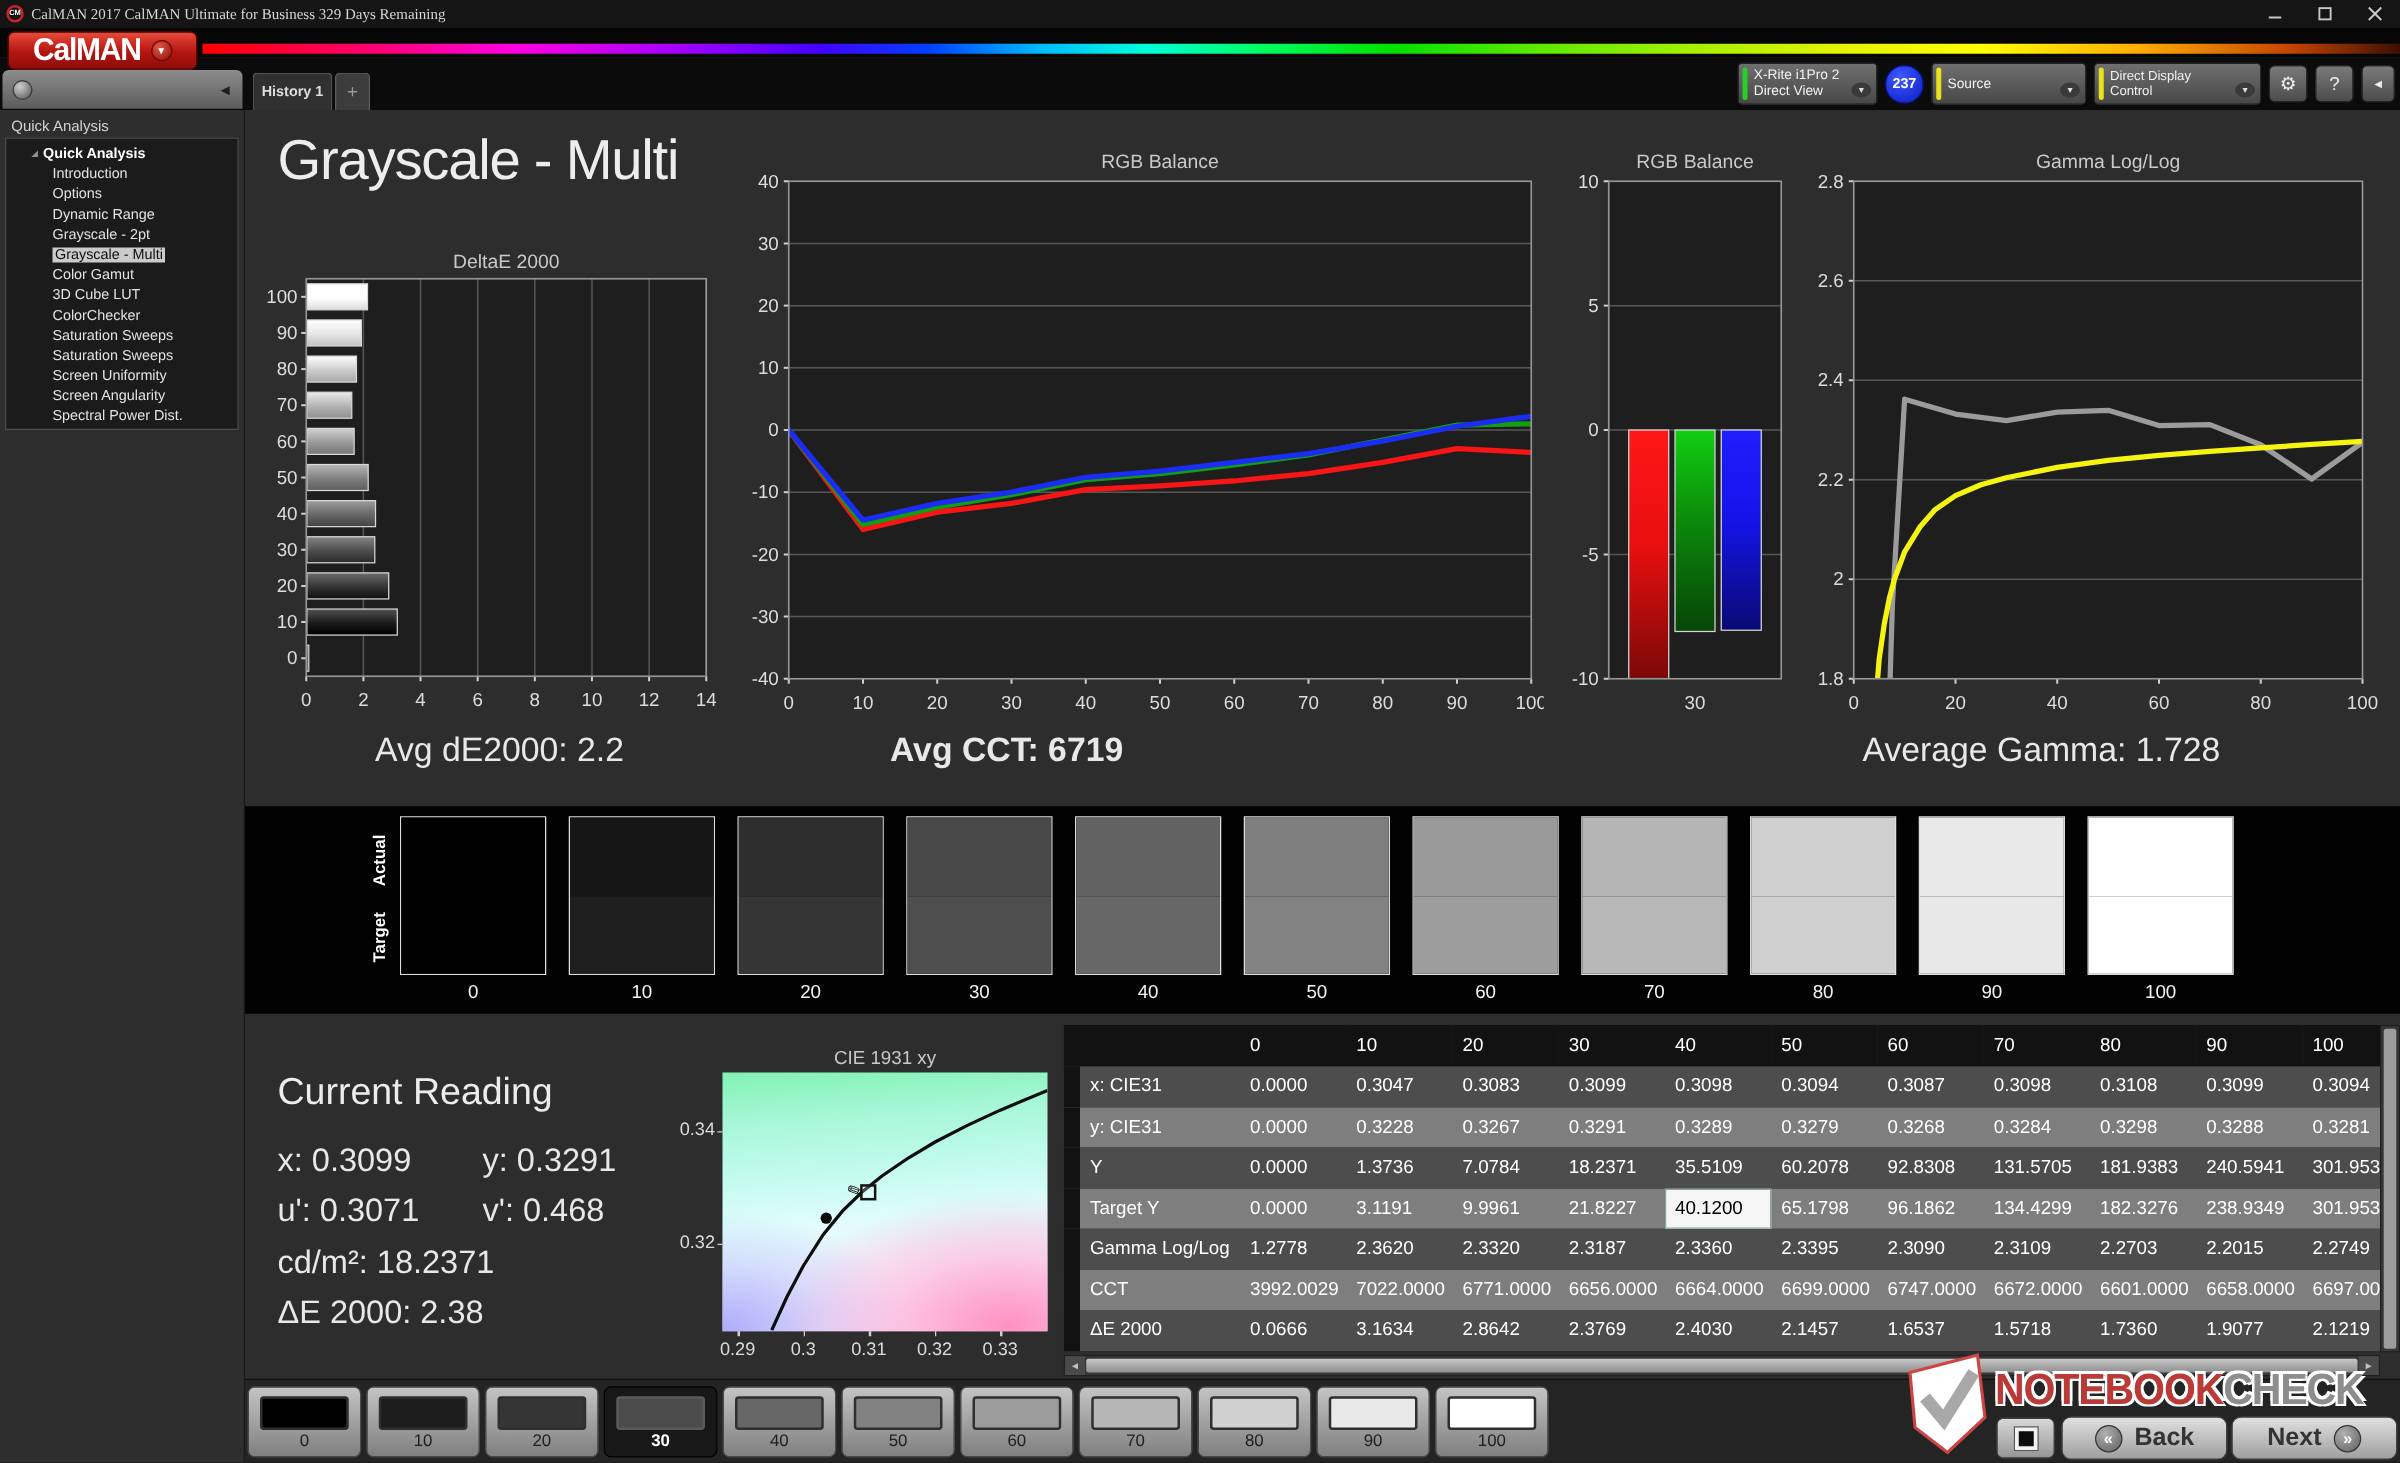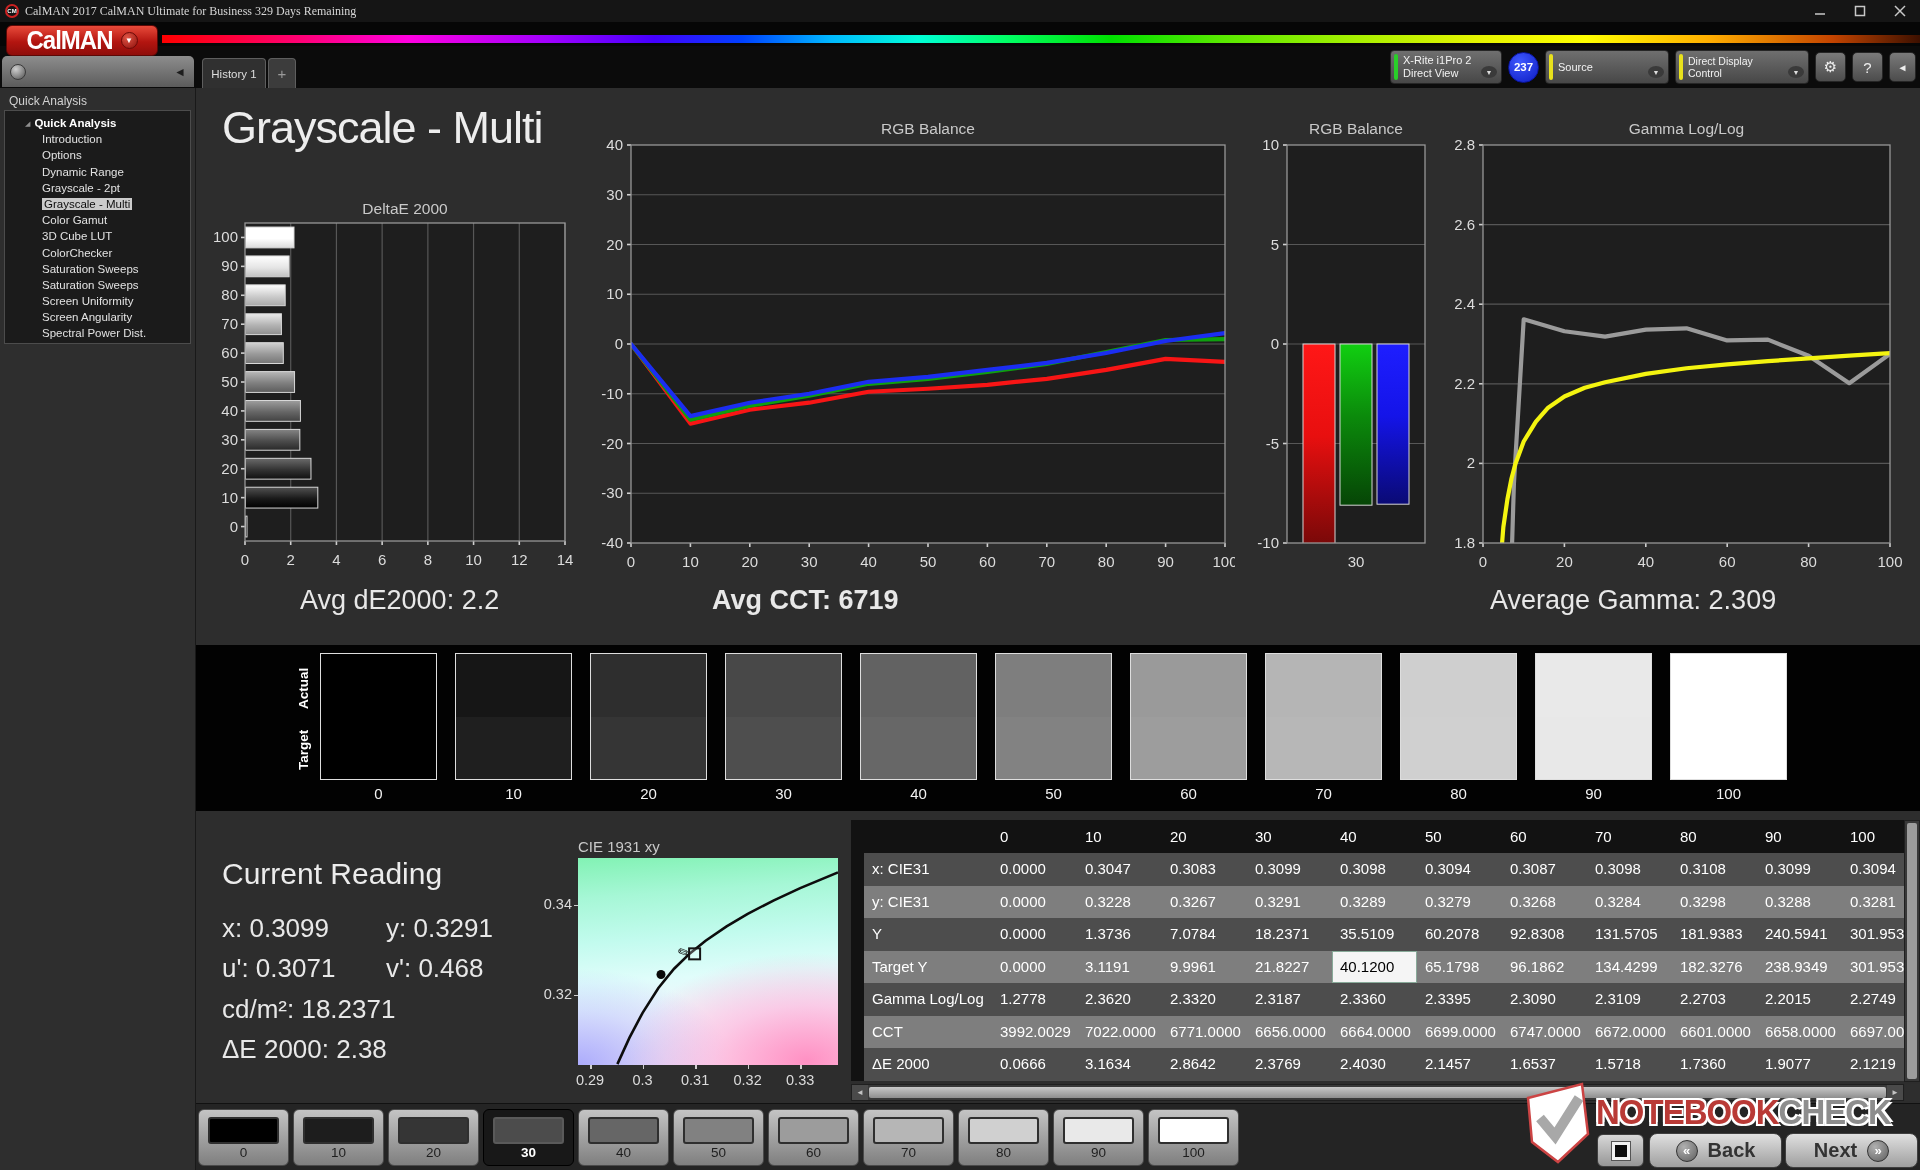--- a/index.html
+++ b/index.html
@@ -32,21 +32,21 @@
 
   
   #chromerow { position:absolute; left:0; top:46px; width:1920px; height:42px; background:#0b0b0b; }
   #panelhead { position:absolute; left:2px; top:10px; width:192px; height:31px; border-radius:5px 5px 0 0;
                background:linear-gradient(#8d8d8d,#5c5c5c); display:flex; align-items:center; padding:0 8px; }
   #led { width:16px; height:16px; border-radius:50%; border:1px solid #3a3a3a;
          background:radial-gradient(circle at 35% 30%,#cfcfcf,#8a8a8a 55%,#4f4f4f); }
   #panel-collapse { margin-left:auto; color:#1d1d1d; font-size:12px; }
   .tab { position:absolute; top:12px; height:30px; background:#303030; border:1px solid #5e5e5e; border-bottom:none;
          border-radius:4px 4px 0 0; color:#ddd; font-size:11.5px; display:flex; align-items:center; justify-content:center; }
-  #tab-history { left:202px; width:64px; }
+  #tab-history { left:202px; width:64px;font-weight:bold; }
   #tab-add { left:268px; width:28px; background:#3c3c3c; color:#9a9a9a; font-size:15px; }
   #topcontrols { position:absolute; right:4px; top:2px; height:38px; display:flex; align-items:center; gap:6px; }
   .ctrlbox { position:relative; height:34px; background:linear-gradient(#6f6f6f,#474747); border:1px solid #262626;
              border-radius:4px; color:#f2f2f2; font-size:11px; display:flex; align-items:center;
              padding:0 20px 0 12px; }
   .stripe { position:absolute; left:3px; top:3px; bottom:3px; width:4px; border-radius:2px; }
   .ctrl-arrow { position:absolute; right:4px; bottom:5px; width:16px; height:12px; border-radius:50%;
                 background:#3a3a3a; color:#ddd; font-size:7px; display:flex; align-items:center; justify-content:center; }
   #badge { width:31px; height:31px; border-radius:50%; background:radial-gradient(circle at 38% 30%,#3e58ff,#0d1cc2);
            border:1px solid #0a14a0; color:#fff; font-size:11.5px; font-weight:bold;
@@ -82,21 +82,21 @@
   .sw { position:absolute; top:8px; width:117px; height:127px; border:1.5px solid #dedede; }
   .sw .half { width:100%; height:50%; }
   .swlab { position:absolute; top:140px; width:117px; text-align:center; color:#f2f2f2; font-size:15px; }
 
   
   .cr-title { position:absolute; left:222px; top:857px; font-size:30px; color:#ececec; }
   .cr-line { position:absolute; font-size:26px; color:#e8e8e8; }
 
   
   #cie { position:absolute; left:540px; top:834px; width:330px; height:262px; }
-  #cie-title { position:absolute; left:38px; top:4px; width:260px; text-align:left; font-size:15px; color:#c9c9c9; }
+  #cie-title { position:absolute; left:38px; top:4px; width:260px; text-align:center; font-size:15px; color:#c9c9c9; }
   #cie-canvas { position:absolute; left:38px; top:24px; width:260px; height:207px;
     background:
       radial-gradient(120% 90% at 88% 98%, rgba(255,135,190,0.9) 0%, rgba(255,170,215,0.55) 30%, rgba(255,205,235,0) 58%),
       radial-gradient(95% 75% at 0% 100%, rgba(145,150,255,0.75) 0%, rgba(170,185,255,0.4) 35%, rgba(205,225,255,0) 62%),
       linear-gradient(176deg,#82f2b4 0%,#a6f7d6 18%,#c2fbee 38%,#e0fdfb 56%,#f4f3fa 74%,#ffe8f2 100%); }
   .cie-ytick { position:absolute; width:32px; text-align:right; font-size:14.5px; color:#dcdcdc; }
   .cie-xtick { position:absolute; width:34px; text-align:center; font-size:14.5px; color:#dcdcdc; }
   .cie-tickline { position:absolute; background:#cfcfcf; }
 
   
@@ -497,21 +497,21 @@
       <text x="373.6" y="449" text-anchor="middle" class="tick">80</text>
       <line x1="455" y1="425" x2="455" y2="429" class="tickmark"></line>
       <text x="455" y="449" text-anchor="middle" class="tick">100</text>
       <polyline points="76.49000000000001,444.90000000000003 78.932,365.3 88.7,201.32399999999993 129.4,213.26400000000004 170.1,218.5573999999999 210.8,211.67200000000003 251.5,210.2789999999999 292.2,222.41799999999992 332.9,221.66179999999991 373.6,237.8205999999999 414.3,265.2030000000001 455,235.98979999999992" fill="none" stroke="#9b9b9b" stroke-width="4.2" stroke-linejoin="round" stroke-linecap="round" clip-path="url(#gamma-clip)"></polyline>
       <polyline points="65.501,444.90000000000003 68.35,409.08 72.42,381.22 76.49000000000001,360.52400000000006 80.56,345.40000000000003 88.7,323.50999999999993 100.91,303.60999999999996 113.12,289.67999999999995 129.4,278.53599999999994 149.75,269.78 170.1,264.2079999999999 210.8,255.84999999999994 251.5,250.27800000000002 292.2,246.29799999999992 332.9,243.11399999999992 373.6,240.32800000000006 414.3,237.542 455,235.1539999999999" fill="none" stroke="#f4f410" stroke-width="4.2" stroke-linejoin="round" stroke-linecap="round" clip-path="url(#gamma-clip)"></polyline>
       <rect x="48" y="27" width="407" height="398" class="plotborder"></rect>
     </svg>
 
   <div class="stat" style="left:300px;">Avg dE2000: 2.2</div>
   <div class="stat" style="left:712px;font-weight:bold;">Avg CCT: 6719</div>
-  <div class="stat" style="left:1490px;">Average Gamma: 2.309</div>
+  <div class="stat" style="left:1490px;">Average Gamma: 1.728</div>
 
   <div id="swatchstrip">
     <div class="rotlab" style="top:12px; height:62px;">Actual</div>
     <div class="rotlab" style="top:74px; height:62px;">Target</div>
   <div class="sw" style="left: 124px;">
         <div class="half" style="background: rgb(0, 0, 0);"></div>
         <div class="half" style="background: rgb(0, 0, 0);"></div>
       </div>
       <div class="swlab" style="left: 124px;">0</div>
       <div class="sw" style="left: 259px;">

